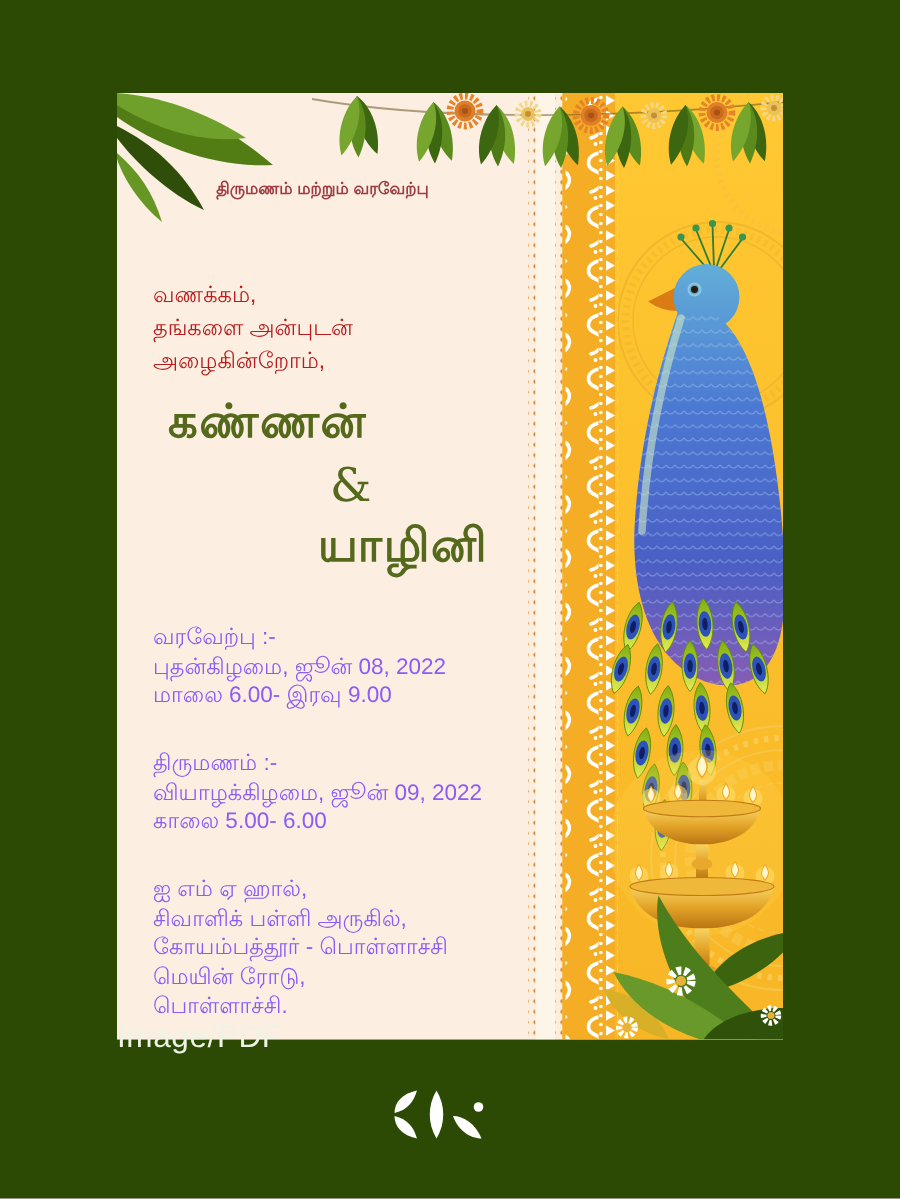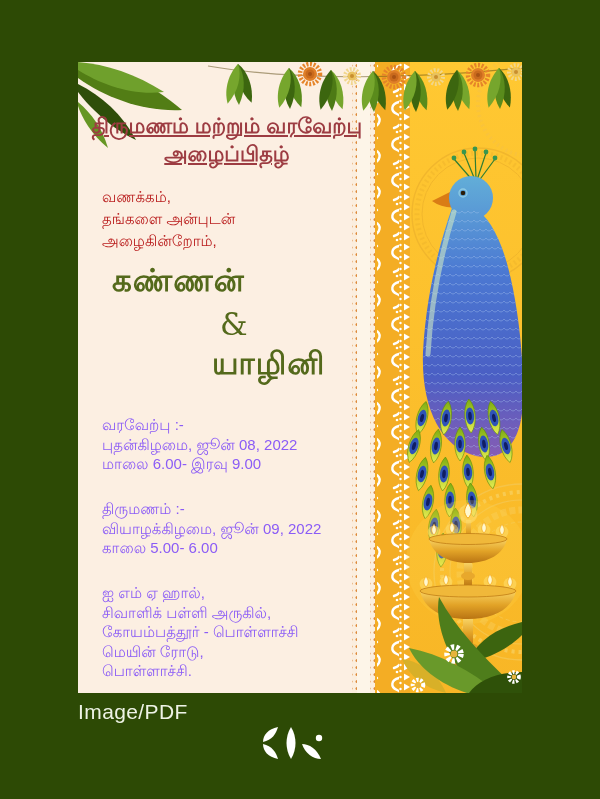--- a/index.html
+++ b/index.html
@@ -8,35 +8,35 @@
     background:#2d4a05;
     font-family:"Liberation Sans", sans-serif;
   }
   .card{
     position:absolute;left:78px;top:62px;width:444px;height:631px;
     overflow:hidden;background:#fcefe2;
   }
   .card svg.art{position:absolute;left:0;top:0;}
   .txt{position:absolute;z-index:5;}
   .heading{
-    top:50px;left:12px;width:274px;text-align:center;
-    font-size:21px;line-height:28px;font-weight:700;color:#9d3c42;text-decoration:underline;
+    top:50px;left:0;width:274px;text-align:center;
+    font-size:11px;line-height:28px;font-weight:700;color:#9d3c42;
   }
   .greeting{top:124px;left:24px;width:236px;font-size:15px;line-height:22px;color:#b91c1c;}
   .greeting span{display:block;}
   .groom{top:201px;left:34px;font-size:31px;font-weight:700;color:#54691b;letter-spacing:1px;}
   .amp{top:244px;left:142px;font-size:31px;color:#54691b;font-family:"DejaVu Serif", serif;}
   .bride{top:284px;left:134px;font-size:31px;font-weight:700;color:#54691b;letter-spacing:1px;}
   .block{left:24px;width:240px;font-size:15px;line-height:19.5px;color:#8b5cf6;}
   .block span{display:block;}
   .reception{top:353px;}
   .wedding{top:437px;}
   .venue{top:521px;}
   .footer-label{
-    position:absolute;left:78px;top:700px;
+    position:absolute;left:78px;top:680px;
     color:#eef3e6;font-size:21px;font-weight:500;letter-spacing:.4px;
   }
   .brand{position:absolute;left:261px;top:726px;width:78px;height:36px;}
 </style>
 </head>
 <body>
 
 <div class="card">
 
   <svg class="art" width="444" height="631" viewBox="0 0 444 631" aria-hidden="true">
@@ -274,21 +274,20 @@
     <g>
       <path d="M0,2 C36,6 72,20 104,48 C66,50 28,36 0,16 Z" fill="#527d15"></path>
       <path d="M0,0 C28,2 58,12 86,30 C54,34 22,22 0,8 Z" fill="#6fa02c"></path>
       <path d="M0,22 C24,34 44,52 58,78 C34,67 12,46 0,30 Z" fill="#2f4e0a"></path>
       <path d="M0,40 C14,52 24,66 30,86 C14,73 4,56 0,44 Z" fill="#669624"></path>
     </g>
   </svg>
 
   <div class="txt heading">
     <span>திருமணம் மற்றும் வரவேற்பு</span><br>
-    <span>அழைப்பிதழ்</span>
   </div>
 
   <div class="txt greeting">
     <span>வணக்கம்,</span>
     <span>தங்களை அன்புடன் அழைகின்றோம்,</span>
   </div>
 
   <div class="txt groom">கண்ணன்</div>
   <div class="txt amp">&amp;</div>
   <div class="txt bride">யாழினி</div>

